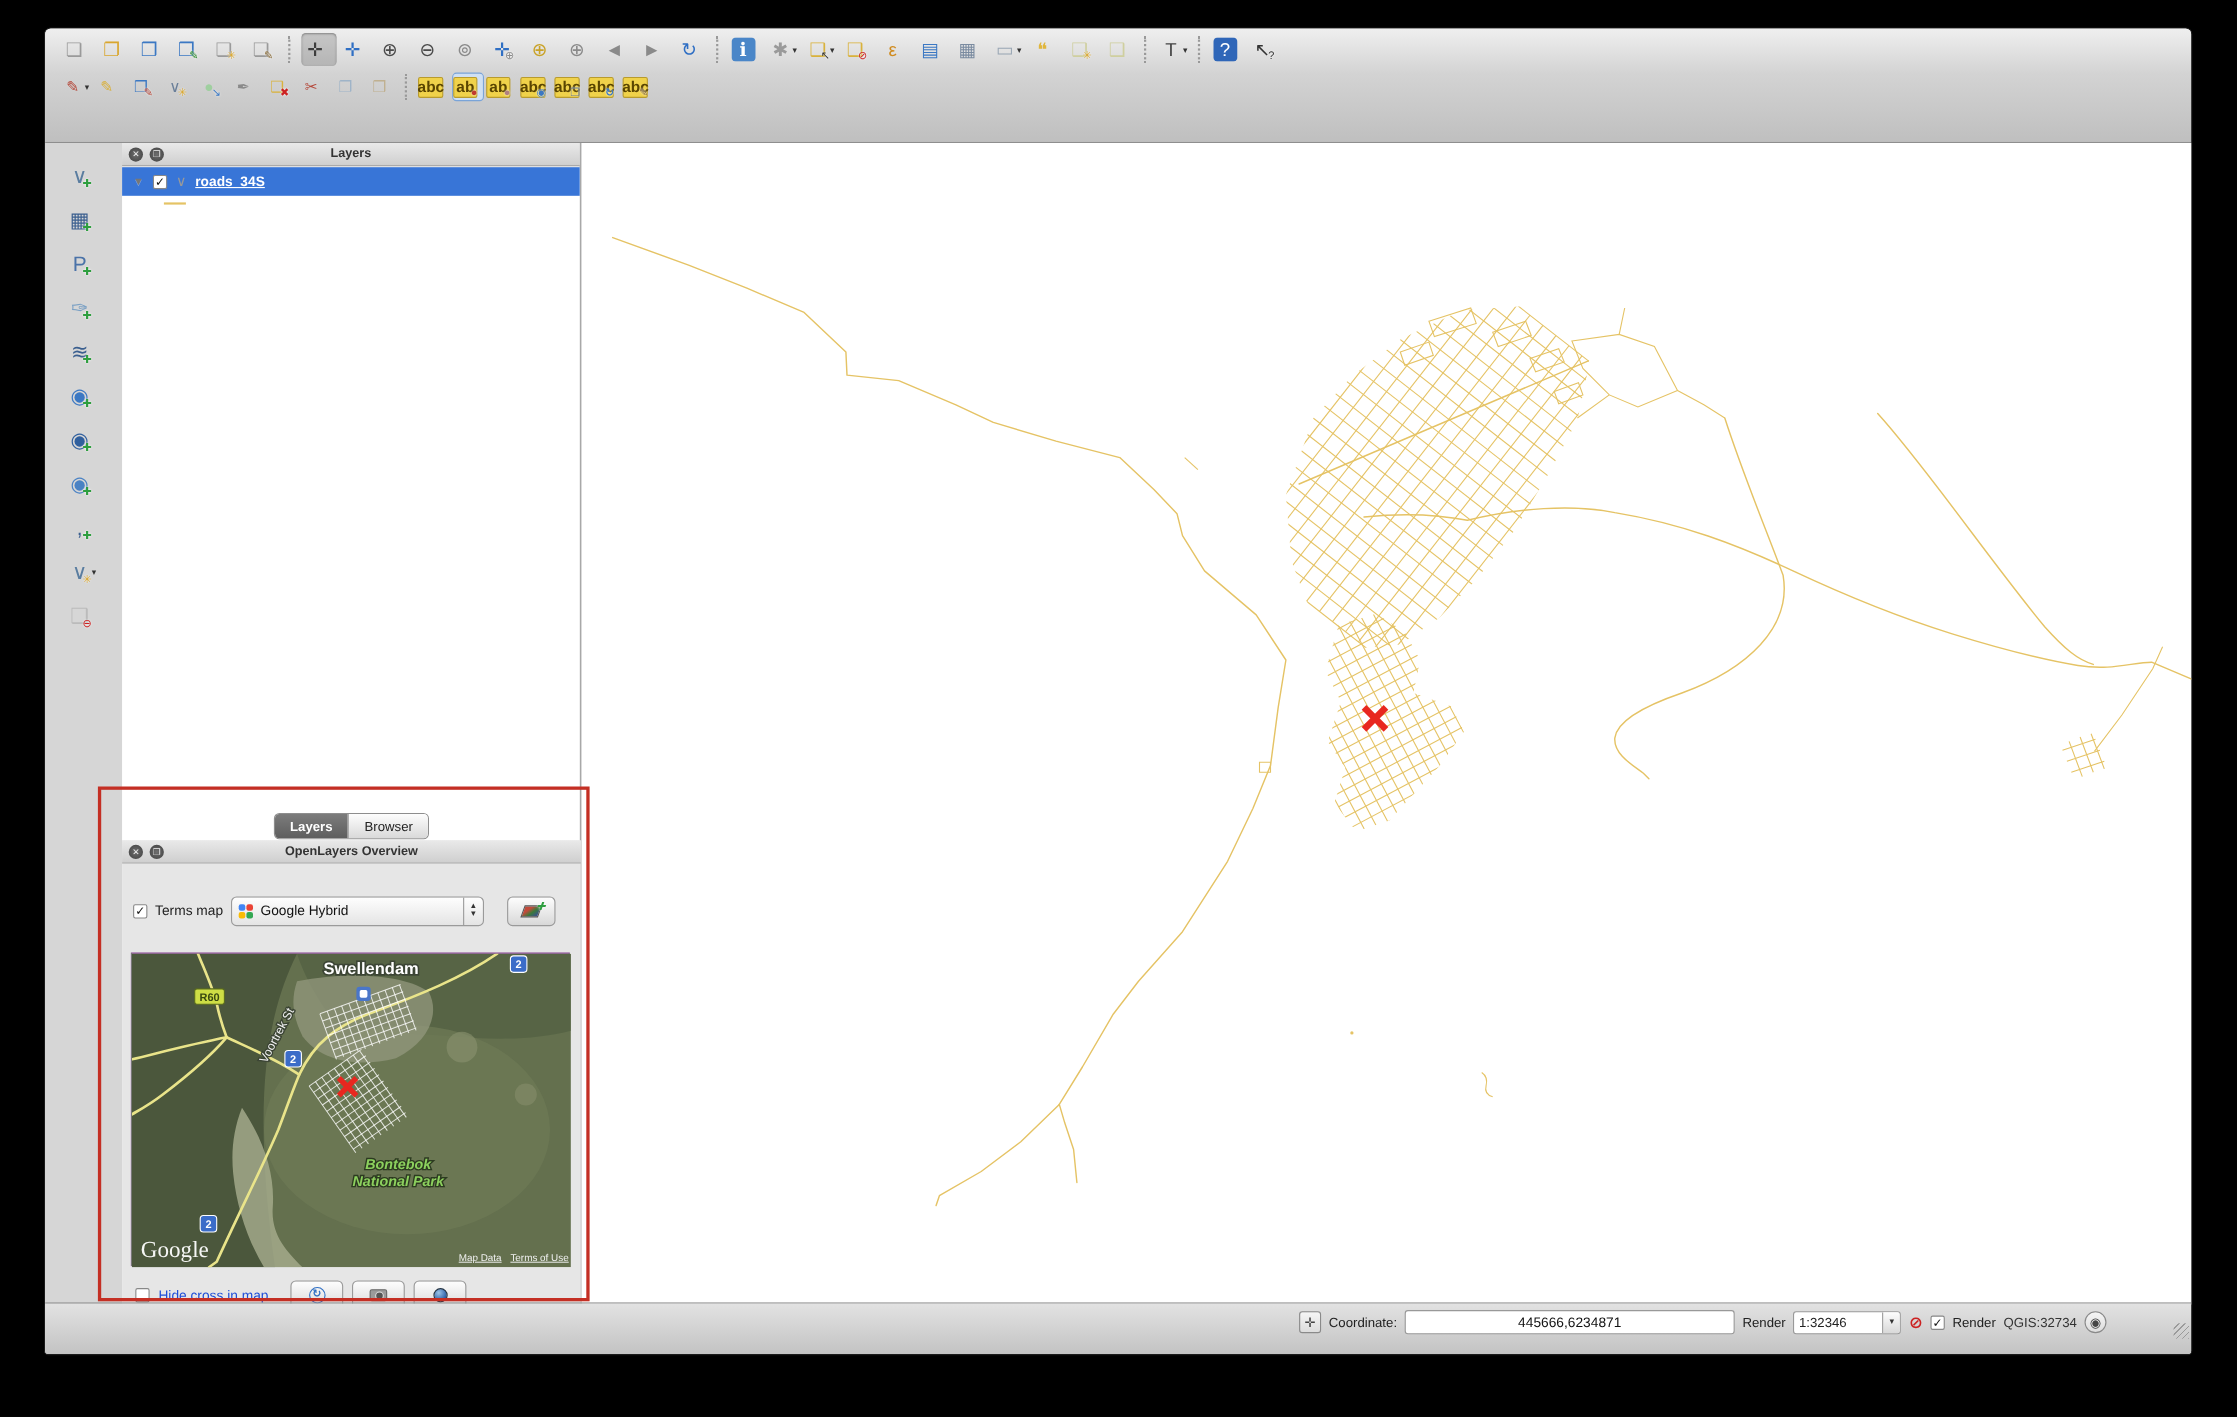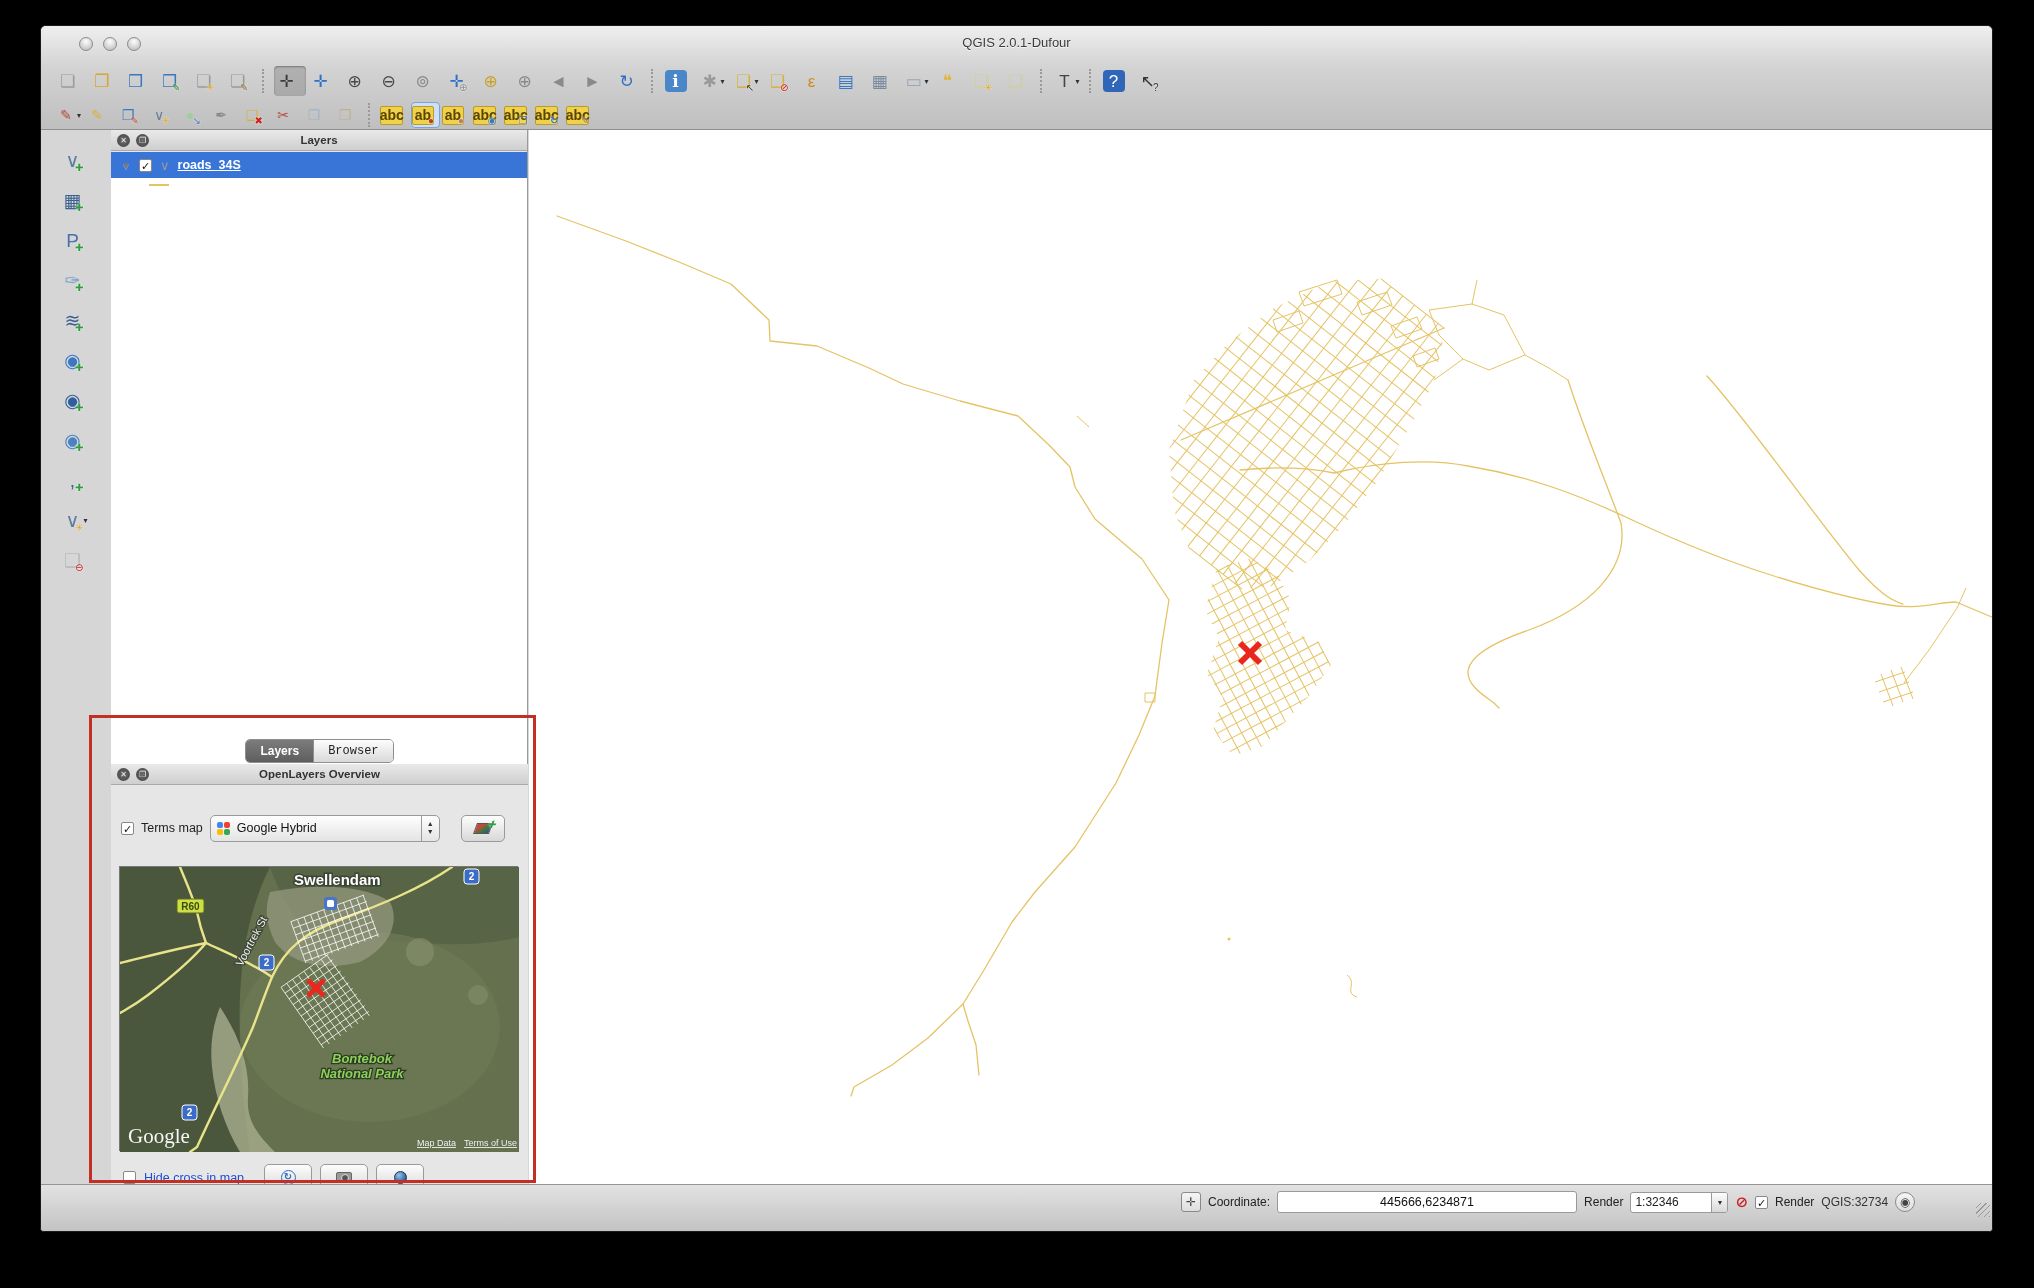--- a/index.html
+++ b/index.html
@@ -55,21 +55,21 @@
   .cb.checked .t{visibility:visible;}
   .layer-glyph{color:#999; font-size:13px;}
   #layer-label{color:#fff; font-weight:bold; font-size:12.5px; text-decoration:underline;}
   #layer-swatch{position:absolute; left:38px; top:32px; width:20px; height:2px; background:var(--road);}
   
   #dock-tabs{position:absolute; left:70px; top:607px; width:417px; height:27px; display:flex; justify-content:center; align-items:center;}
   .seg{display:flex; border:1px solid #8e8e8e; border-radius:5px; overflow:hidden; box-shadow:0 1px 0 rgba(255,255,255,.6);}
   .seg-btn{height:22px; padding:0 14px; font-size:12px; display:flex; align-items:center;
     background:linear-gradient(#fdfdfd,#d9d9d9); color:#222;}
   .seg-btn.on{background:linear-gradient(#7c7c7c,#5e5e5e); color:#fff; font-weight:bold;}
-  .seg-btn + .seg-btn{border-left:1px solid #8e8e8e;font-family:Liberation Mono, monospace;}
+  .seg-btn + .seg-btn{border-left:1px solid #8e8e8e;}
   #overview-panel{position:absolute; left:70px; top:634px; width:417px; height:422px; background:#e6e6e6;}
   #ov-body{position:absolute; left:0; top:22px; right:0; bottom:0;}
   #enable-row{position:absolute; left:10px; top:28px; right:10px; height:28px; display:flex; align-items:center; gap:7px;}
   #enable-row label{font-size:12.5px; color:#222;}
   .combo{display:flex; align-items:center; height:27px; border:1px solid #9a9a9a; border-radius:5px;
     background:linear-gradient(#fefefe,#e4e4e4); padding-left:6px; width:230px;}
   .gdots{display:grid; grid-template-columns:6px 6px; grid-gap:1px; margin-right:7px;}
   .gdots span{width:6px; height:6px; border-radius:2px;}
   .combo-text{font-size:12.5px; color:#111; flex:1;}
   .stepper{width:18px; align-self:stretch; border-left:1px solid #9a9a9a; display:flex; flex-direction:column;
@@ -124,28 +124,20 @@
   #grip{position:absolute; right:2px; bottom:14px; width:14px; height:14px;
     background:repeating-linear-gradient(135deg,transparent 0 3px,#9a9a9a 3px 4px);}
 </style>
 </head>
 <body>
 
 <div id="screen">
   <div id="window">
 
     <div id="chrome">
-      <div id="titlebar">
-        <div class="lights">
-          <span class="light"></span>
-          <span class="light"></span>
-          <span class="light"></span>
-        </div>
-        <div id="title">QGIS 2.0.1-Dufour</div>
-      </div>
 
       <div id="toolbar-main" class="toolbar">
 
       <span class="tb-btn">
             <span class="tile">
               <span class="glyph" style="color: rgb(154, 154, 154);">❏</span>
               <span class="badge"></span>
             </span>
             <span class="menu"></span>
           </span>

